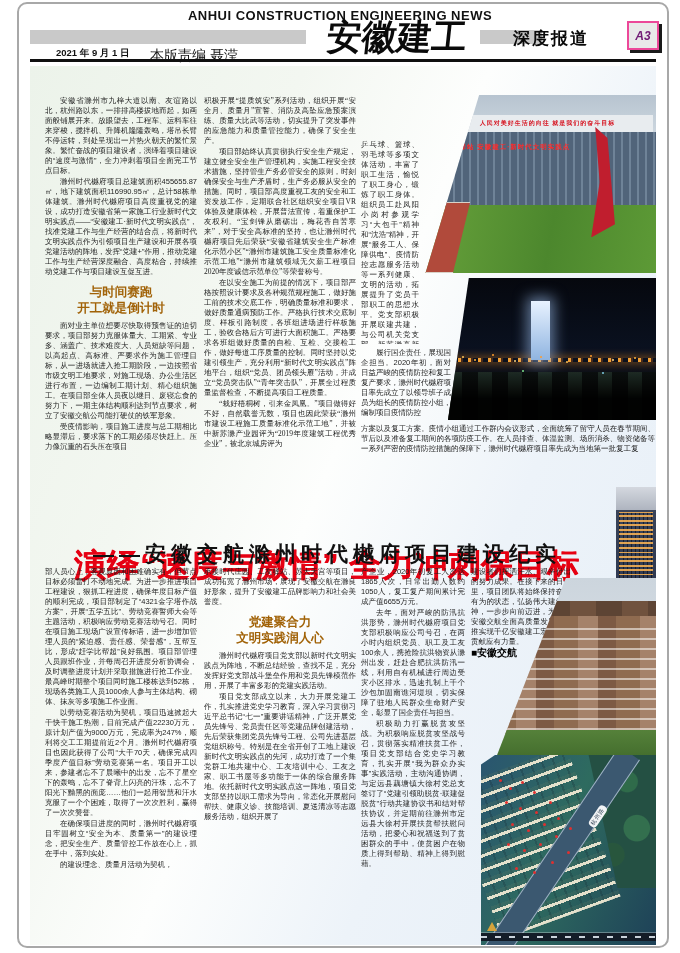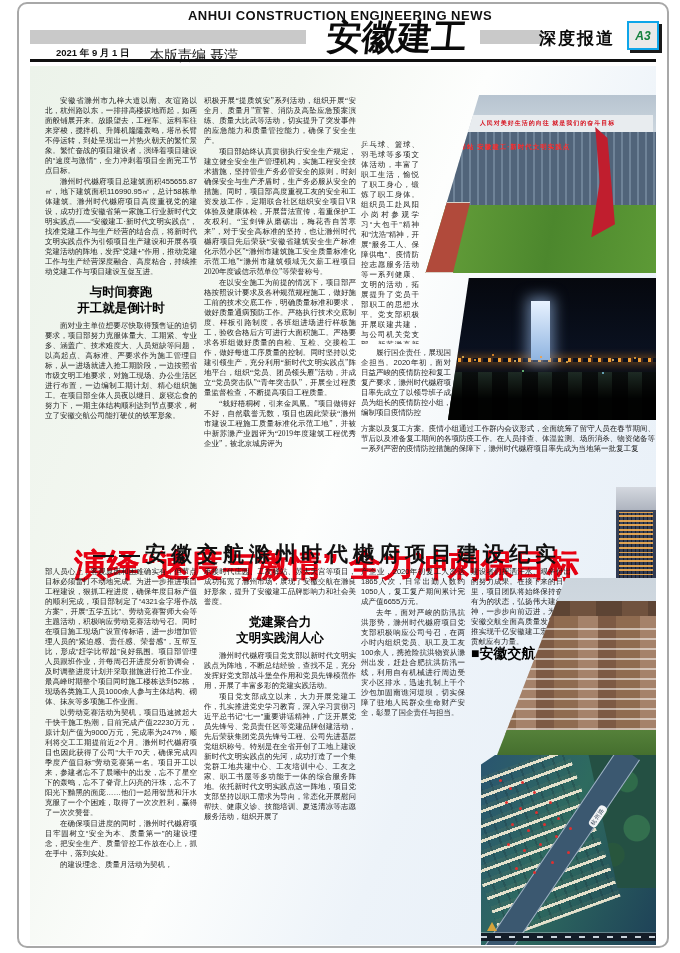--- a/index.html
+++ b/index.html
@@ -7,43 +7,43 @@
         font-family:"Liberation Sans",sans-serif;}
   .frame{position:absolute;left:17px;top:2px;right:11px;bottom:5px;
          border:2px solid #a8a8a8;border-radius:10px;pointer-events:none;z-index:50;}
   
   .masthead-en{position:absolute;left:0;top:8px;width:680px;text-align:center;
                font-size:13px;font-weight:bold;color:#111;letter-spacing:.5px;}
   .graybar{position:absolute;height:14px;background:#c9c9c9;top:30px;}
   .logo{position:absolute;left:312px;top:14px;width:170px;text-align:center;
         font-size:35px;font-weight:900;color:#0a0a0a;transform:skewX(-6deg);
         font-family:"Liberation Serif",serif;}
-  .section-label{position:absolute;left:539px;top:27px;font-size:17px;font-weight:900;color:#0a0a0a;letter-spacing:2px;}
+  .section-label{position:absolute;left:513px;top:27px;font-size:17px;font-weight:900;color:#0a0a0a;letter-spacing:2px;}
   .pagebox{position:absolute;left:627px;top:21px;width:28px;height:25px;background:#e9e9e9;
-           border:2px solid #0ea5e9;box-shadow:3px 3px 0 #1a1a1a;display:flex;align-items:center;
-           justify-content:center;font-size:12px;font-style:italic;font-weight:bold;color:#15803d;}
+           border:2px solid #ec4899;box-shadow:3px 3px 0 #1a1a1a;display:flex;align-items:center;
+           justify-content:center;font-size:12px;font-style:italic;font-weight:bold;color:#701a75;}
   .dateline{position:absolute;left:56px;top:47px;font-size:9.5px;font-weight:bold;color:#111;}
   .editorline{position:absolute;left:150px;top:47px;font-size:14px;color:#111;}
   .rule{position:absolute;left:30px;top:59px;width:626px;height:3px;background:#101010;}
   
   .content-bg{position:absolute;left:30px;top:66px;width:626px;height:879px;
       background:linear-gradient(112deg,#ecf3ea 0%,#f3f7f1 28%,#fdfefd 47%,#edf3f9 68%,#e5eef7 100%);}
   
   .col{position:absolute;font-size:7.5px;line-height:10px;text-align:justify;color:#1d1d1d;overflow:hidden;}
   .col p{margin:0 0 1px 0;text-indent:2em;}
   .col p.cont{text-indent:0;}
   .subhead{font-size:12.5px;font-weight:900;text-align:center;line-height:1.28;
-           margin:7px 0 5px 0;color:#000000;text-indent:0 !important;}
+           margin:7px 0 5px 0;color:#a16207;text-indent:0 !important;}
   
   .headline-main{position:absolute;left:38px;top:496px;width:578px;text-align:center;
       font-size:32px;font-weight:900;color:#e60012;letter-spacing:1px;
       text-shadow:.6px 0 0 #e60012;white-space:nowrap;margin-top:48px;}
   .headline-sub{position:absolute;left:38px;top:540px;width:578px;text-align:center;
       font-size:21px;font-weight:700;color:#101010;letter-spacing:5px;white-space:nowrap;}
-  .byline{font-size:14px;font-weight:900;color:#000;margin-top:6px;text-indent:0 !important;text-align:left;}
+  .byline{font-size:10px;font-weight:900;color:#000;margin-top:6px;text-indent:0 !important;text-align:left;}
   
   .photo{position:absolute;overflow:hidden;}
   
   .p1{left:388px;top:95px;width:268px;height:178px;clip-path:polygon(34% 0,100% 0,100% 100%,14% 100%);z-index:5;}
   .p1 .sky{position:absolute;left:0;top:0;right:0;height:40%;background:linear-gradient(#b7c4d0,#dfe6eb);}
   .p1 .fascia{position:absolute;left:20%;top:11%;right:1%;height:10%;background:#e8ecef;
       display:flex;align-items:center;justify-content:center;}
   .p1 .fascia span{font-size:6px;font-weight:900;color:#d6121f;letter-spacing:1px;white-space:nowrap;}
   .p1 .glass{position:absolute;left:16%;top:21%;right:0;height:42%;
       background:repeating-linear-gradient(90deg,#51647a 0 6px,#6f8398 6px 8px),
@@ -135,20 +135,21 @@
   <div class="rule"></div>
 
   <div class="col" style="left:45px;top:96px;width:152px;height:398px;">
     <p>安徽省滁州市九梓大道以南、友谊路以北，杭州路以东，一排排高楼拔地而起，如画面般铺展开来。放眼望去，工程车、运料车往来穿梭，搅拌机、升降机隆隆轰鸣，塔吊长臂不停运转，到处呈现出一片热火朝天的繁忙景象。繁忙奋战的项目建设者，演绎着项目建设的“速度与激情”，全力冲刺着项目全面完工节点目标。</p>
     <p>滁州时代樾府项目总建筑面积455655.87㎡，地下建筑面积116990.95㎡，总计58栋单体建筑。滁州时代樾府项目高度重视党的建设，成功打造安徽省第一家施工行业新时代文明实践点——“安徽建工·新时代文明实践点”，找准党建工作与生产经营的结合点，将新时代文明实践点作为引领项目生产建设和开展各项党建活动的阵地，发挥“党建+”作用，推动党建工作与生产经营深度融合、高度粘合，持续推动党建工作与项目建设互促互进。</p>
     <div class="subhead">
       <div>与时间赛跑</div>
       <div>开工就是倒计时</div>
     </div>
     <p>面对业主单位想要尽快取得预售证的迫切要求，项目部努力克服体量大、工期紧、专业多、涵盖广、技术难度大、人员短缺等问题，以高起点、高标准、严要求作为施工管理目标，从一进场就进入抢工期阶段，一边按照省市级文明工地要求，对施工现场、办公生活区进行布置，一边编制工期计划、精心组织施工。在项目部全体人员夜以继日、废寝忘食的努力下，一期主体结构顺利达到节点要求，树立了安徽交航公司能打硬仗的铁军形象。</p>
+    <p>受疫情影响，项目施工进度与总工期相比略显滞后，要求落下的工期必须尽快赶上。压力像沉重的石头压在项目</p>
   </div>
 
   <div class="col" style="left:204px;top:96px;width:152px;height:398px;font-family:Liberation Serif, serif;">
     <p class="cont">积极开展“提质筑安”系列活动，组织开展“安全月、质量月”宣誓、消防及高坠应急预案演练、质量大比武等活动，切实提升了突发事件的应急能力和质量管控能力，确保了安全生产。</p>
     <p>项目部始终认真贯彻执行安全生产规定，建立健全安全生产管理机构，实施工程安全技术措施，坚持管生产务必管安全的原则，时刻确保安全与生产矛盾时，生产务必服从安全的措施。同时，项目部高度重视工友的安全和工资发放工作，定期联合社区组织安全项目VR体验及健康体检，开展普法宣传，着重保护工友权利。“宝剑锋从磨砺出，梅花香自苦寒来”，对于安全高标准的坚持，也让滁州时代樾府项目先后荣获“安徽省建筑安全生产标准化示范小区”“滁州市建筑施工安全质量标准化示范工地”“滁州市建筑领域无欠薪工程项目2020年度诚信示范单位”等荣誉称号。</p>
     <p>在以安全施工为前提的情况下，项目部严格按照设计要求及各种规范规程施工，做好施工前的技术交底工作，明确质量标准和要求，做好质量通病预防工作。严格执行技术交底制度、样板引路制度，各班组进场进行样板施工，验收合格后方可进行大面积施工。严格要求各班组做好质量的自检、互检、交接检工作，做好每道工序质量的控制。同时坚持以党建引领生产，充分利用“新时代文明实践点”阵地平台，组织“党员、团员领头雁”活动，并成立“党员突击队”“青年突击队”，开展全过程质量监督检查，不断提高项目工程质量。</p>
     <p>“栽好梧桐树，引来金凤凰。”项目做得好不好，自然载誉无数，项目也因此荣获“滁州市建设工程施工质量标准化示范工地”，并被中新苏滁产业园评为“2019年度建筑工程优秀企业”，被北京城房评为</p>
   </div>
 
   <div class="col" style="left:361px;top:140px;width:58px;height:204px;">
@@ -201,20 +202,21 @@
       <div>党建聚合力</div>
       <div>文明实践润人心</div>
     </div>
     <p>滁州时代樾府项目党支部以新时代文明实践点为阵地，不断总结经验，查找不足，充分发挥好党支部战斗堡垒作用和党员先锋模范作用，开展了丰富多彩的党建实践活动。</p>
     <p>项目党支部成立以来，大力开展党建工作，扎实推进党史学习教育，深入学习贯彻习近平总书记“七一”重要讲话精神，广泛开展党员先锋号、党员责任区等党建品牌创建活动，先后荣获集团党员先锋号工程、公司先进基层党组织称号。特别是在全省开创了工地上建设新时代文明实践点的先河，成功打造了一个集党群工地共建中心、工友培训中心、工友之家、职工书屋等多功能于一体的综合服务阵地。依托新时代文明实践点这一阵地，项目党支部坚持以职工需求为导向，常态化开展慰问帮扶、健康义诊、技能培训、夏送清凉等志愿服务活动，组织开展了</p>
   </div>
 
   <div class="col" style="left:361px;top:567px;width:104px;height:378px;">
     <p class="cont">产企业，2020年初复工人次达1865人次，日常出勤人数约1050人，复工复产期间累计完成产值6655万元。</p>
     <p>去年，面对严峻的防汛抗洪形势，滁州时代樾府项目党支部积极响应公司号召，在两小时内组织党员、职工及工友100余人，携抢险抗洪物资从滁州出发，赶赴合肥抗洪防汛一线，利用自有机械进行周边受灾小区排水，迅速扎制上千个沙包加固南谯河堤坝，切实保障了驻地人民群众生命财产安全，彰显了国企责任与担当。</p>
+    <p>积极助力打赢脱贫攻坚战。为积极响应脱贫攻坚战号召，贯彻落实精准扶贫工作，项目党支部结合党史学习教育，扎实开展“我为群众办实事”实践活动，主动沟通协调，与定远县藕塘镇大徐村党总支签订了“党建引领助脱贫·联建促脱贫”行动共建协议书和结对帮扶协议，并定期前往滁州市定远县大徐村开展扶贫帮扶慰问活动，把爱心和祝福送到了贫困群众的手中，使贫困户在物质上得到帮助、精神上得到慰藉。</p>
   </div>
 
   <div class="col" style="left:471px;top:567px;width:100px;height:160px;">
     <p class="cont">建设者们挥洒汗水、艰辛付出的努力成果。在接下来的日子里，项目团队将始终保持奋发有为的状态，弘扬伟大建党精神，一步步向前迈进，为推动安徽交航全面高质量发展，助推实现千亿安徽建工宏伟目标贡献应有力量。</p>
     <p class="byline">■安徽交航</p>
   </div>
 
   <div class="photo p4">
     <div class="sky"></div>
     <div class="roofs"></div>

